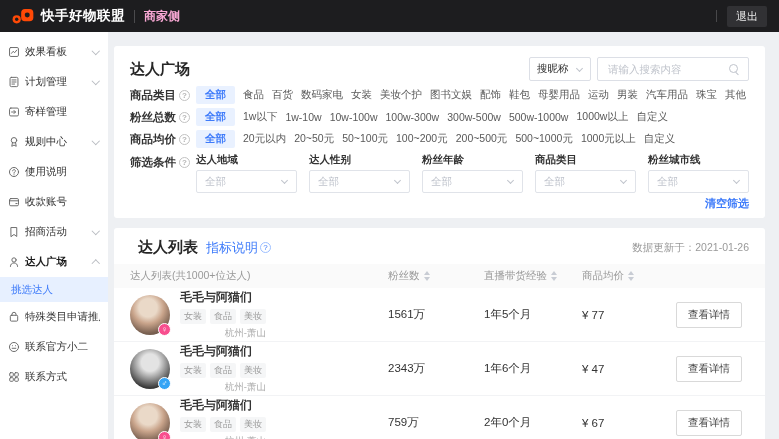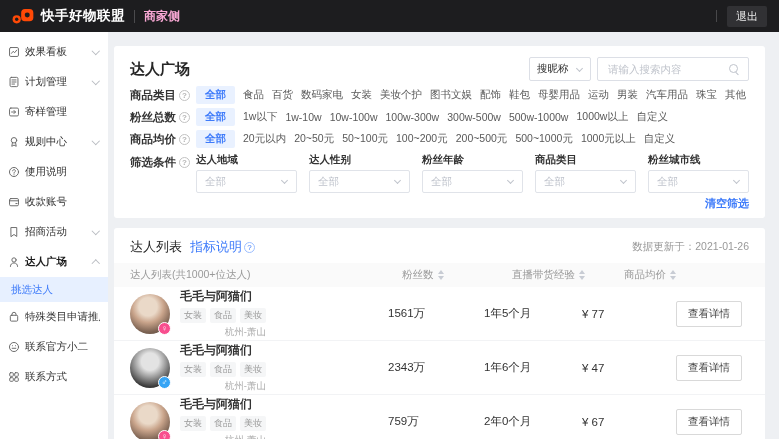--- a/index.html
+++ b/index.html
@@ -58,24 +58,24 @@
   .cond-row { margin-top:4px; }
   .dropdowns { display:flex; gap:12px; flex:1; }
   .dd-group { flex:1; min-width:0; }
   .dd-label { font-size:10.5px; color:#333; font-weight:700; margin-bottom:3px; }
   .dd-box { height:23px; border:1px solid #e0e3e9; border-radius:2px; display:flex; align-items:center; justify-content:space-between; padding:0 8px; cursor:pointer; background:#fff; }
   .dd-value { font-size:10.5px; color:#bfc3cc; }
   .clear-row { display:flex; justify-content:flex-end; margin-top:2px; }
   .clear-link { color:#3e7bfa; font-size:11px; font-weight:600; cursor:pointer; }
   
   .list-head { display:flex; align-items:center; padding:10px 16px 7px; }
-  .list-title { font-size:13px; font-weight:400; color:#262626; }
+  .list-title { font-size:15px; font-weight:700; color:#262626;margin-left:8px; }
   .guide { display:flex; align-items:center; margin-left:8px; color:#3e7bfa; font-size:13px; cursor:pointer; }
   .updated { margin-left:auto; color:#999; font-size:10.5px; }
-  .table-subhead { display:grid; grid-template-columns:258px 96px 98px 94px 1fr; align-items:center; background:#fafafa; height:24px; padding:0 16px; color:#999; font-size:10.5px;gap:14px; }
+  .table-subhead { display:grid; grid-template-columns:258px 96px 98px 94px 1fr; align-items:center; background:#fafafa; height:24px; padding:0 16px; color:#999; font-size:10.5px; }
   .subcol { display:inline-flex; align-items:center; gap:4px; cursor:pointer; }
   .sort { display:inline-flex; flex-direction:column; gap:1.5px; }
   .s-up { width:0; height:0; border-left:3px solid transparent; border-right:3px solid transparent; border-bottom:4px solid #c8ccd4; }
   .s-dn { width:0; height:0; border-left:3px solid transparent; border-right:3px solid transparent; border-top:4px solid #c8ccd4; }
   .trow { display:grid; grid-template-columns:258px 96px 98px 94px 1fr; align-items:center; height:54px; padding:0 16px; border-bottom:1px solid #f2f3f5; }
   .cell-name { display:flex; align-items:center; gap:10px; overflow:hidden; }
   .avatar { width:40px; height:40px; border-radius:50%; position:relative; flex-shrink:0; }
   .avatar.v-female { background:radial-gradient(circle at 45% 32%, #ead9c8 0 26%, #c9a48b 45%, #7c6353 72%, #4e3f36 100%); }
   .avatar.v-male { background:radial-gradient(circle at 50% 34%, #e3e3e3 0 26%, #9a9a9a 48%, #3a3a3a 76%, #242424 100%); }
   .gbadge { position:absolute; right:-1px; bottom:-1px; width:13px; height:13px; border-radius:50%; border:1.5px solid #fff; color:#fff; font-size:8px; display:flex; align-items:center; justify-content:center; }

